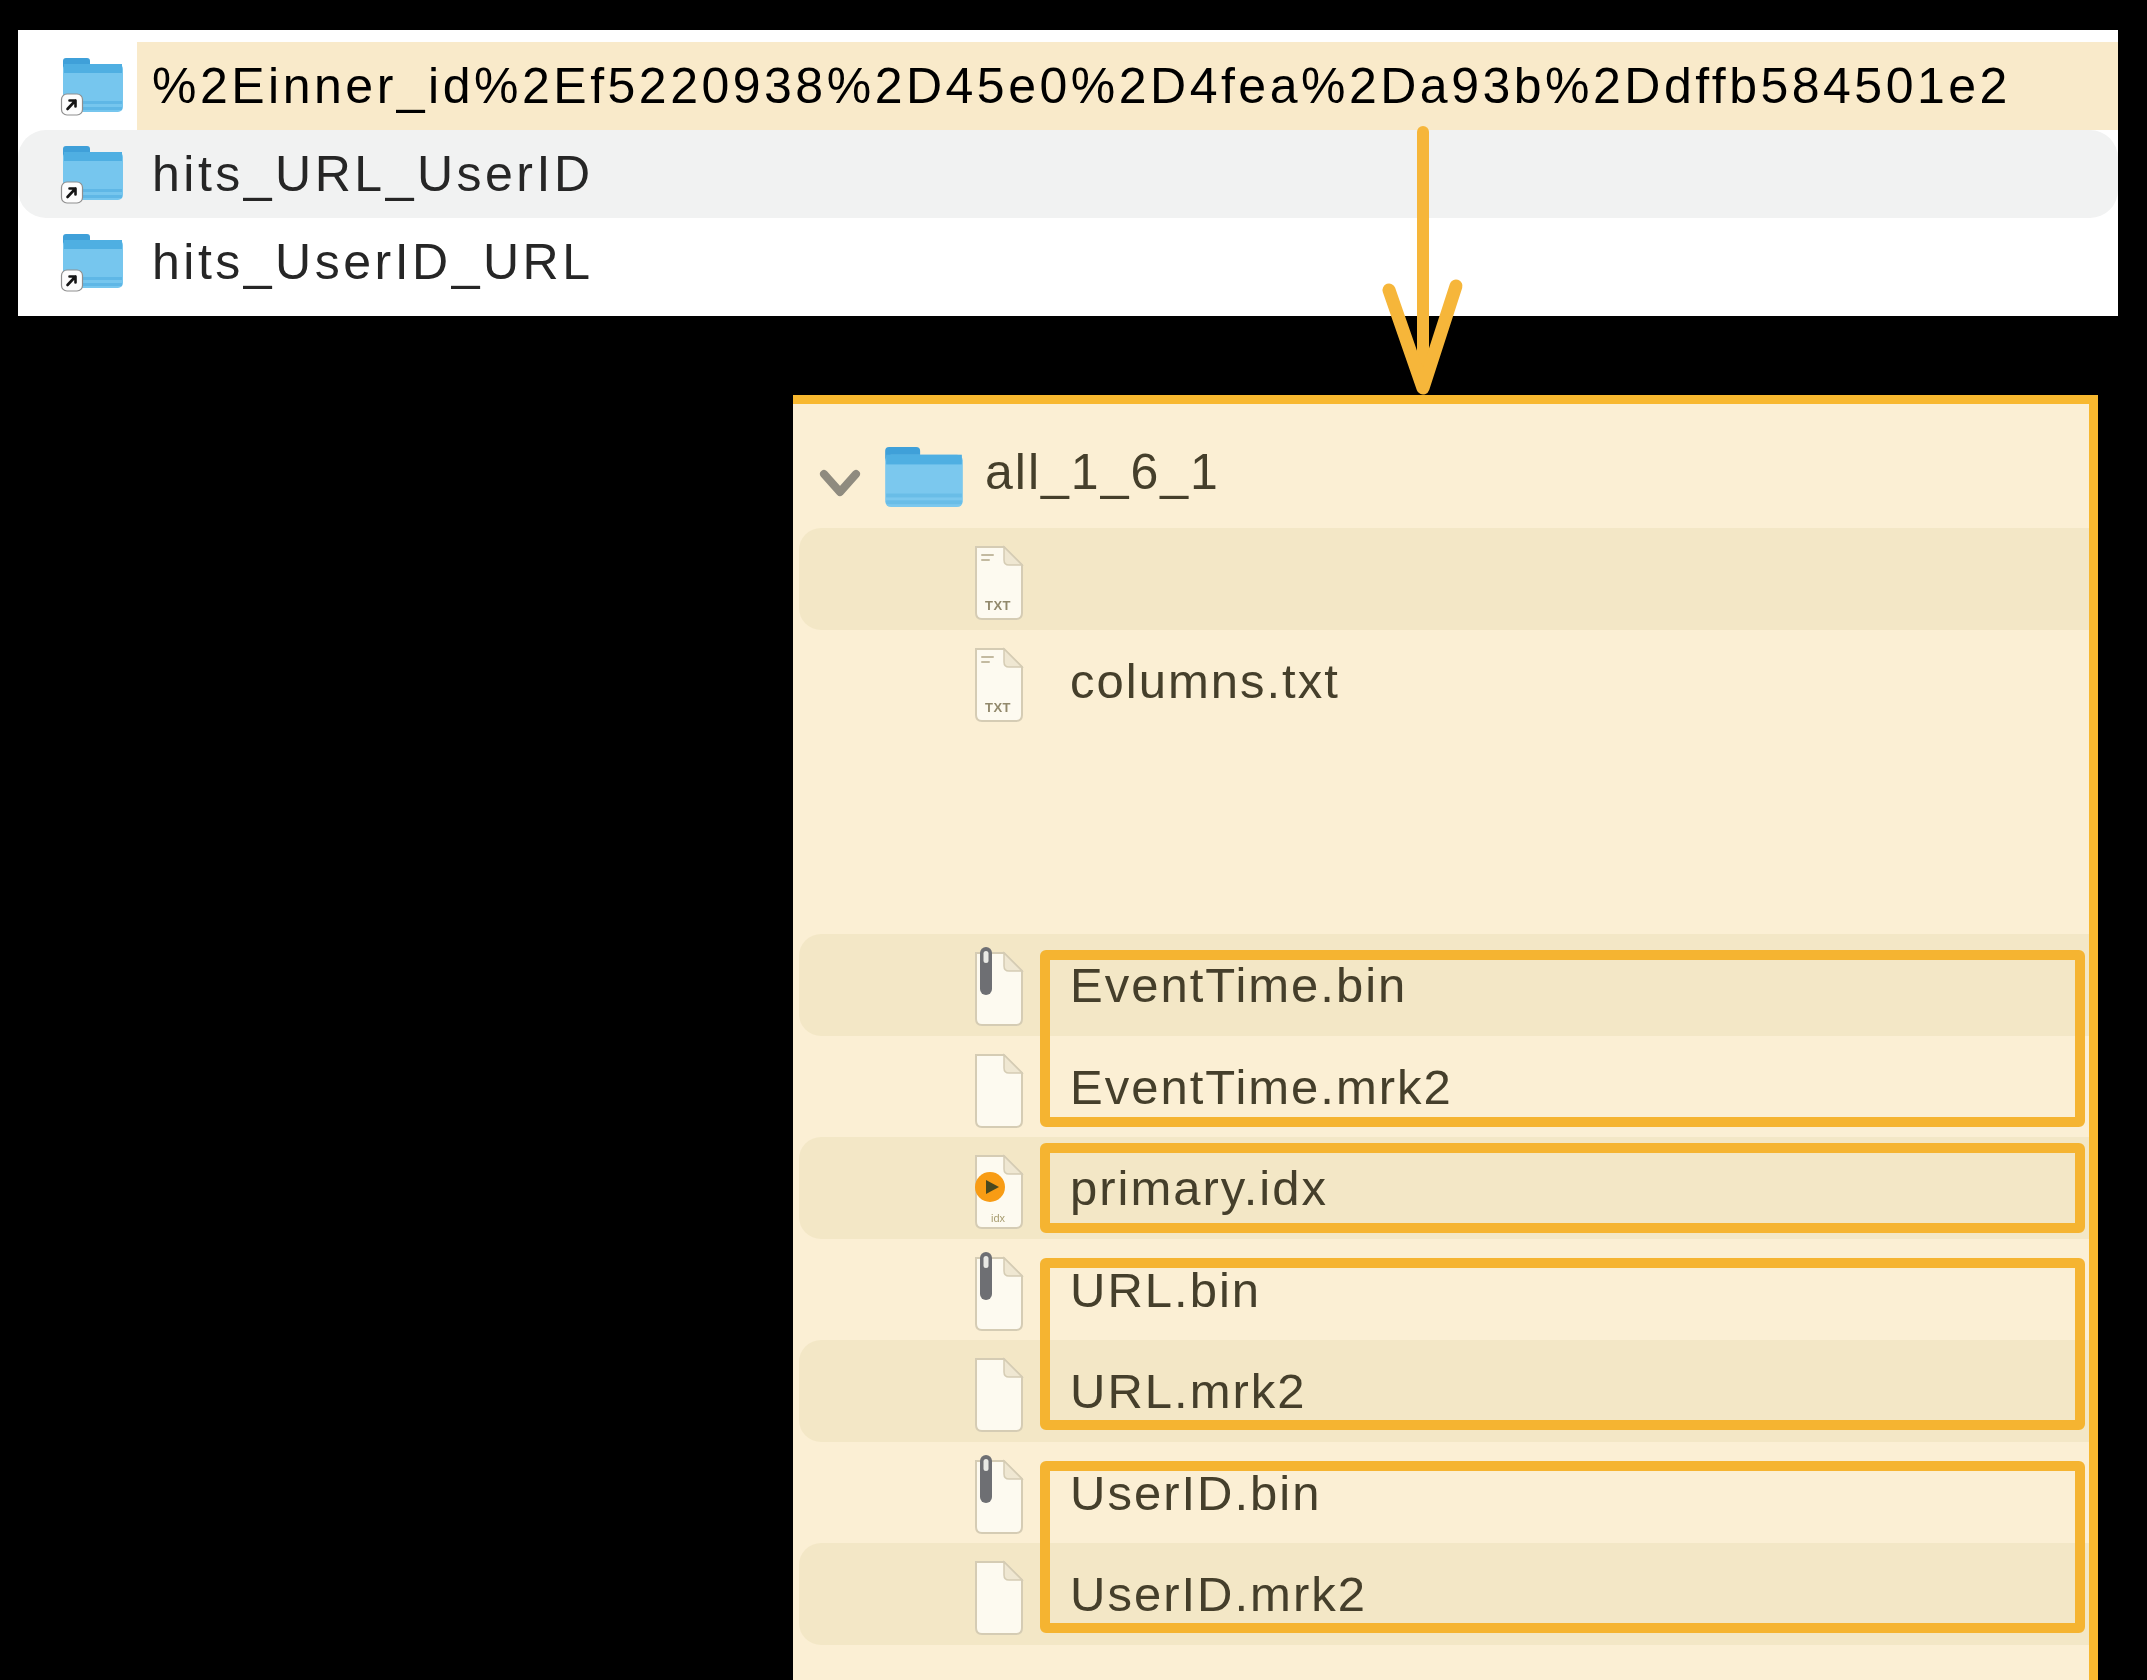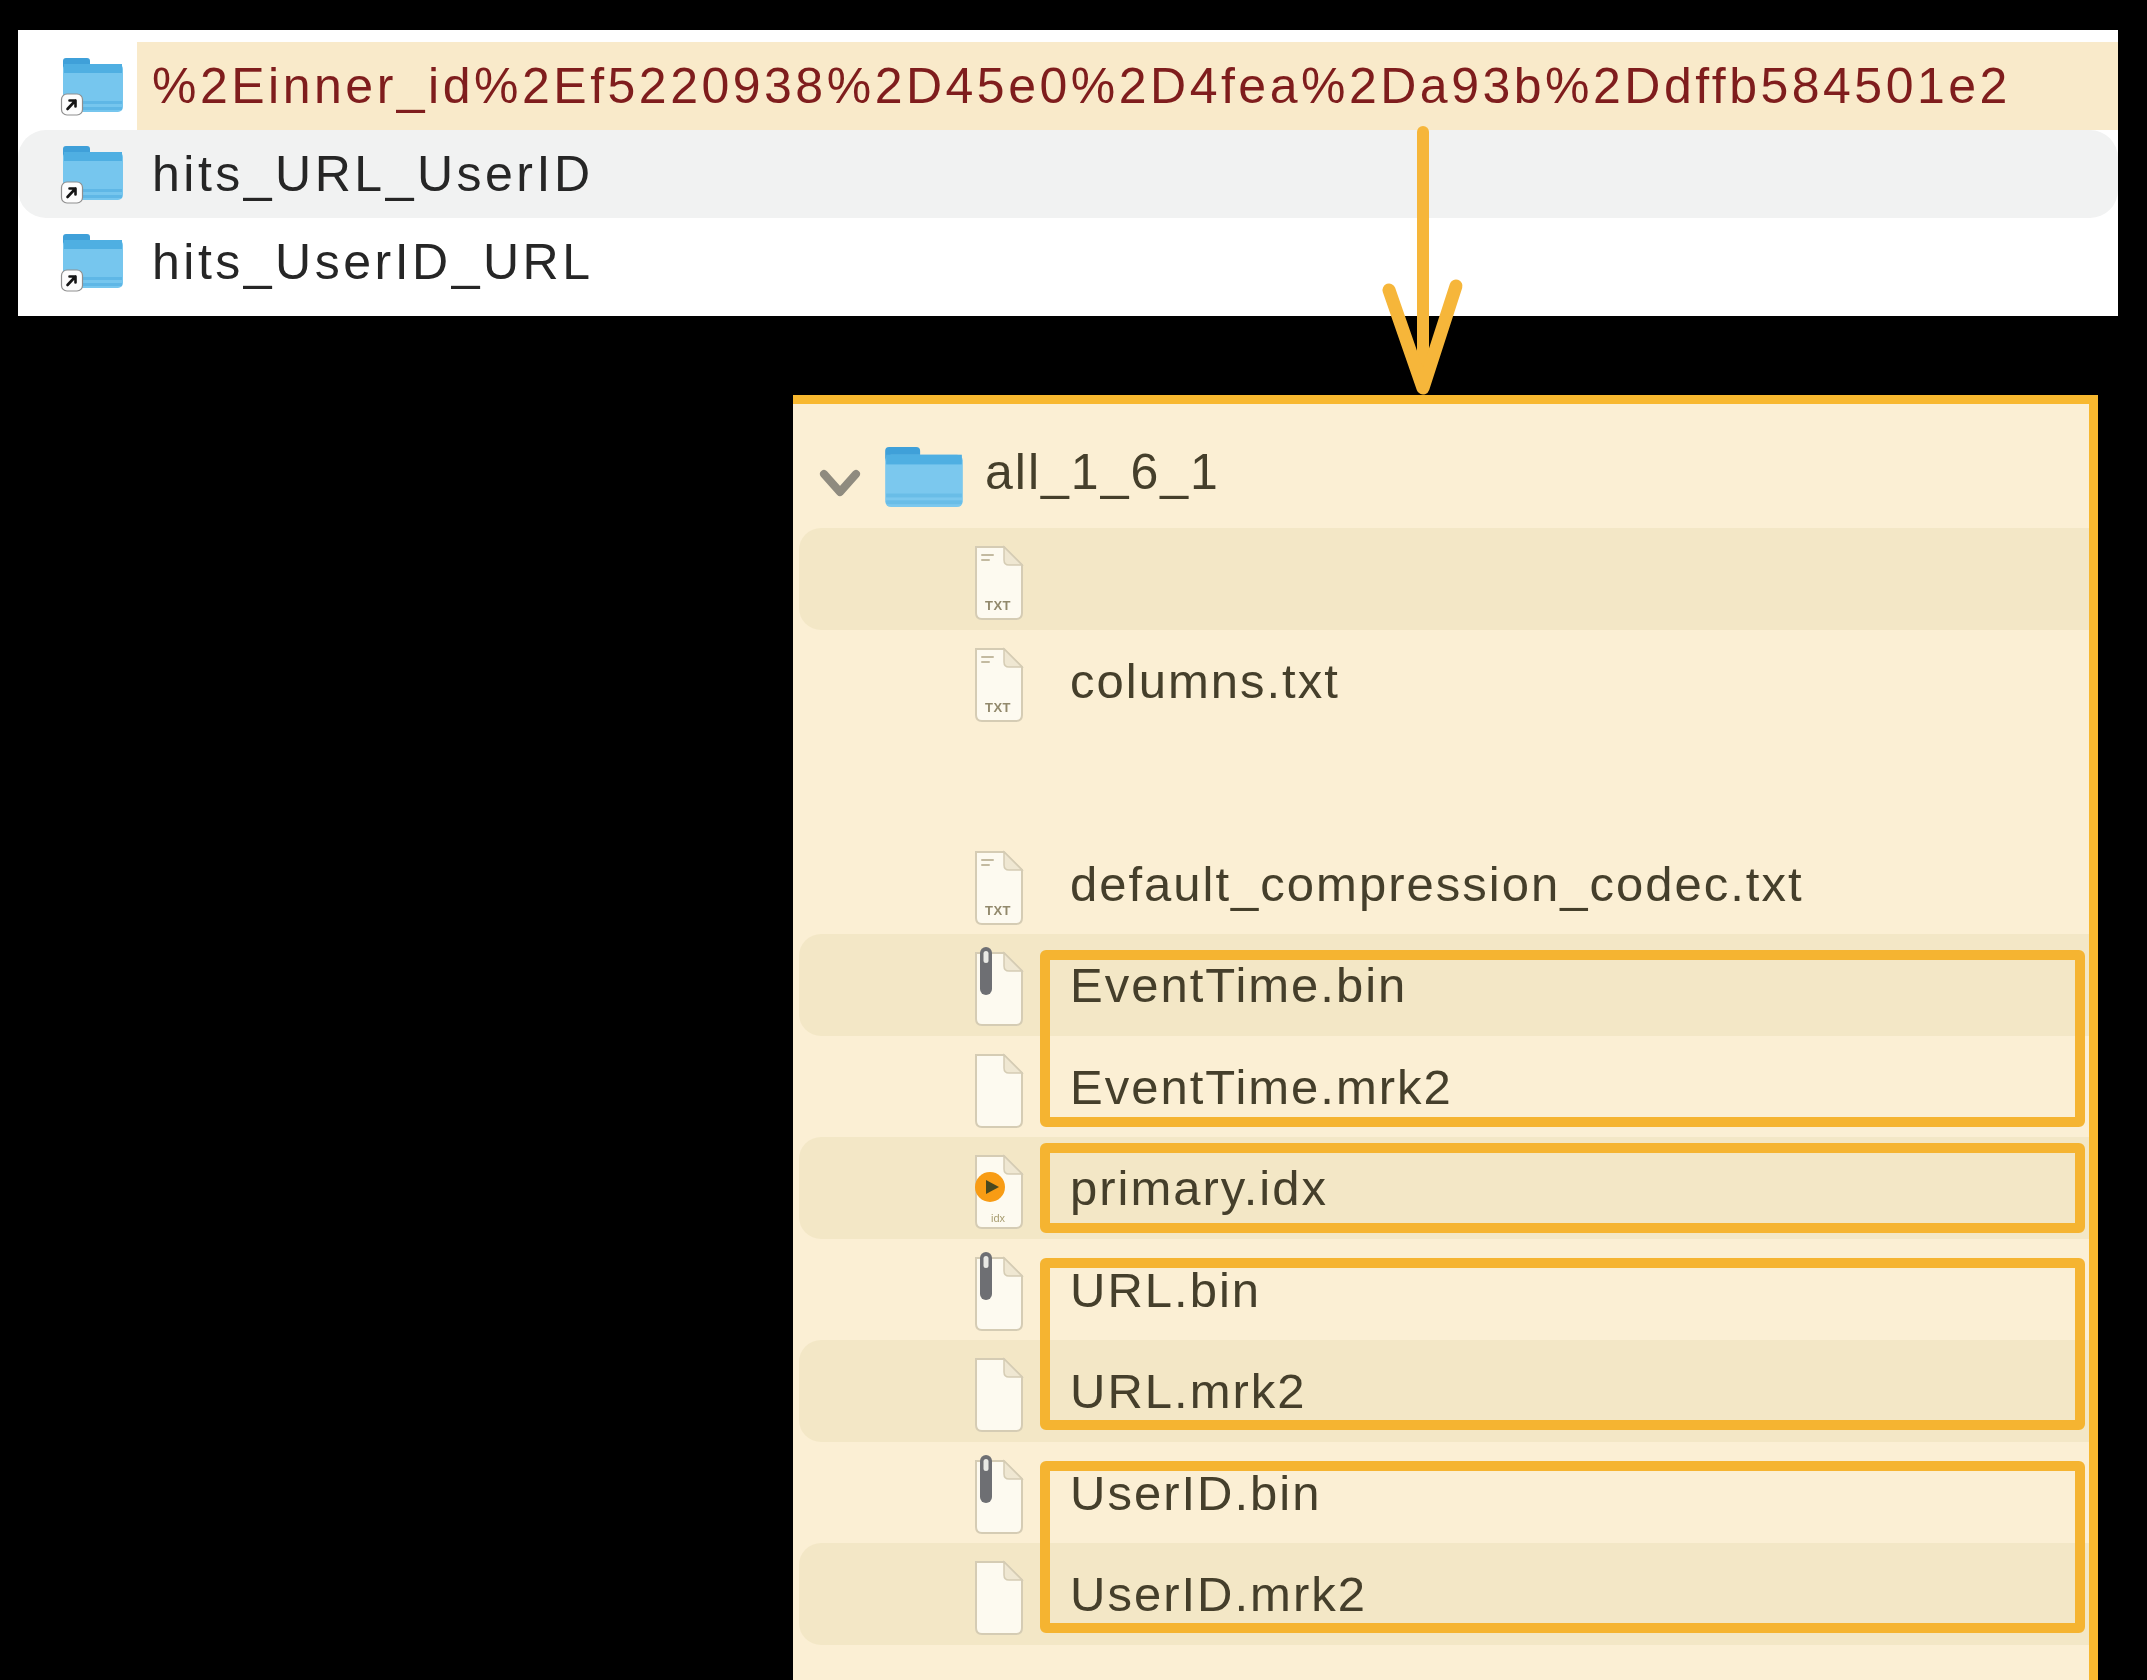--- a/index.html
+++ b/index.html
@@ -8,21 +8,21 @@
   
   .top-panel{position:absolute;left:18px;top:30px;width:2100px;height:286px;background:#FFFFFF;}
   .trow{position:absolute;left:0;width:100%;height:88px;}
   .trow.r1{top:12px;}
   .trow.r2{top:100px;background:#F1F2F2;border-radius:28px;}
   .trow.r3{top:188px;}
   .selbg{position:absolute;left:119px;top:0;right:0;bottom:0;background:#F9EACA;}
   .trow .ficon{position:absolute;left:42px;top:50%;transform:translateY(-50%);width:66px;height:62px;}
   .trow .flabel{position:absolute;left:134px;top:50%;transform:translateY(-50%);
                 font-size:50px;letter-spacing:3.5px;color:#262626;white-space:nowrap;}
-  .trow.r1 .flabel{color:#7f1d1d;}
+  .trow.r1 .flabel{color:#000000;}
   
   .arrow-svg{position:absolute;left:1368px;top:126px;width:112px;height:272px;}
   
   .tree-panel{position:absolute;left:793px;top:395px;width:1305px;height:1356px;
               background:#FBEFD4;border:9px solid #F8B82F;border-left:none;box-sizing:border-box;}
   .tree-header{position:absolute;left:0;top:16px;width:100%;height:104px;}
   .tree-header .chev{position:absolute;left:25px;top:47px;width:44px;height:34px;}
   .tree-header .foldicon{position:absolute;left:90px;top:25px;width:82px;height:66px;}
   .tree-header .hlabel{position:absolute;left:192px;top:50%;transform:translateY(-50%);
                        font-size:50px;letter-spacing:2px;color:#453F2B;white-space:nowrap;}
@@ -130,26 +130,20 @@
       <svg class="ficon" viewBox="0 0 58 80">
           <use href="#sym-doc-txt"></use>
         </svg>
     </div>
     <div class="tree-row" style="top:225.5px">
       <svg class="ficon" viewBox="0 0 58 80">
           <use href="#sym-doc-txt"></use>
         </svg>
       <span class="flabel">columns.txt</span>
     </div>
-    <div class="tree-row" style="top:428.5px">
-      <svg class="ficon" viewBox="0 0 58 80">
-          <use href="#sym-doc-txt"></use>
-        </svg>
-      <span class="flabel">default_compression_codec.txt</span>
-    </div>
     <div class="tree-row alt" style="top:530px">
       <svg class="ficon" viewBox="0 0 58 80">
           <use href="#sym-doc-bin"></use>
         </svg>
       <span class="flabel">EventTime.bin</span>
     </div>
     <div class="tree-row" style="top:631.5px">
       <svg class="ficon" viewBox="0 0 58 80">
           <use href="#sym-doc-plain"></use>
         </svg>

